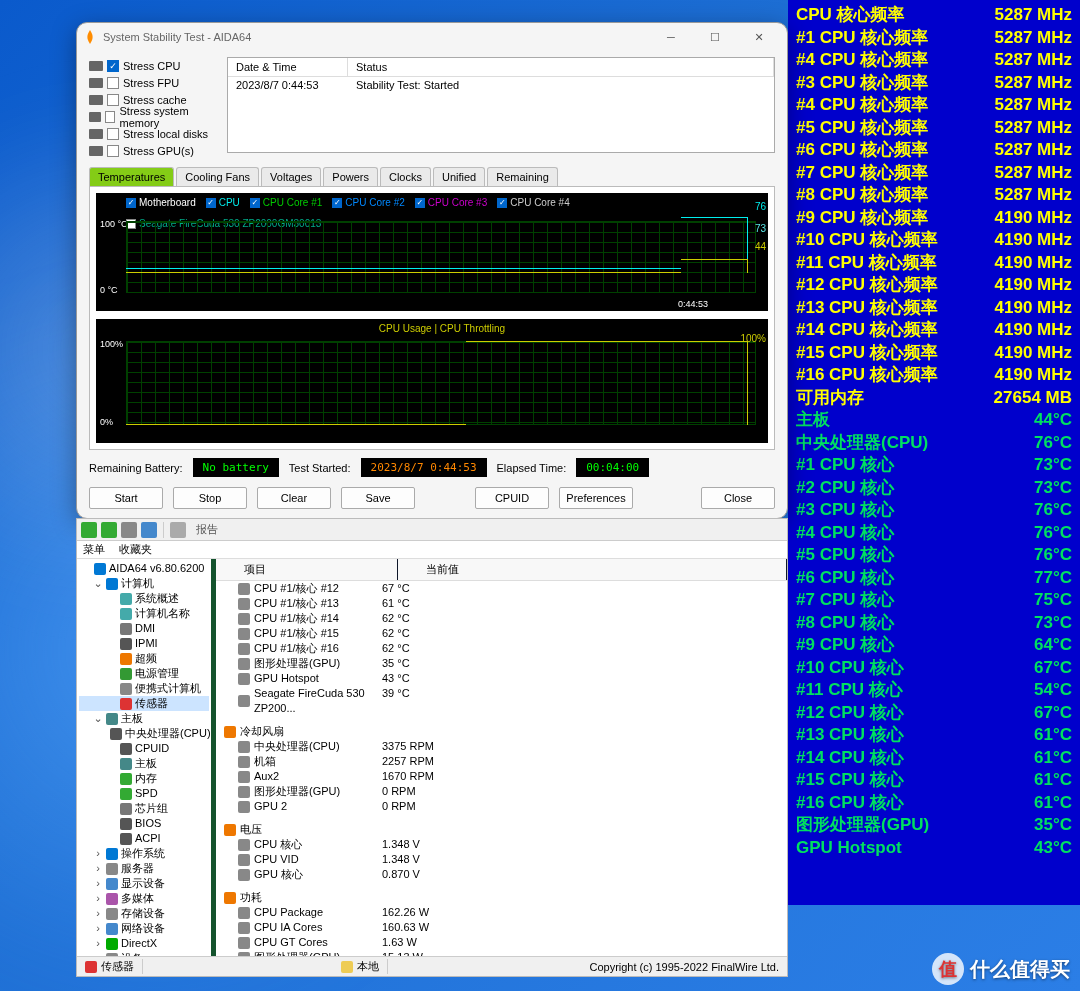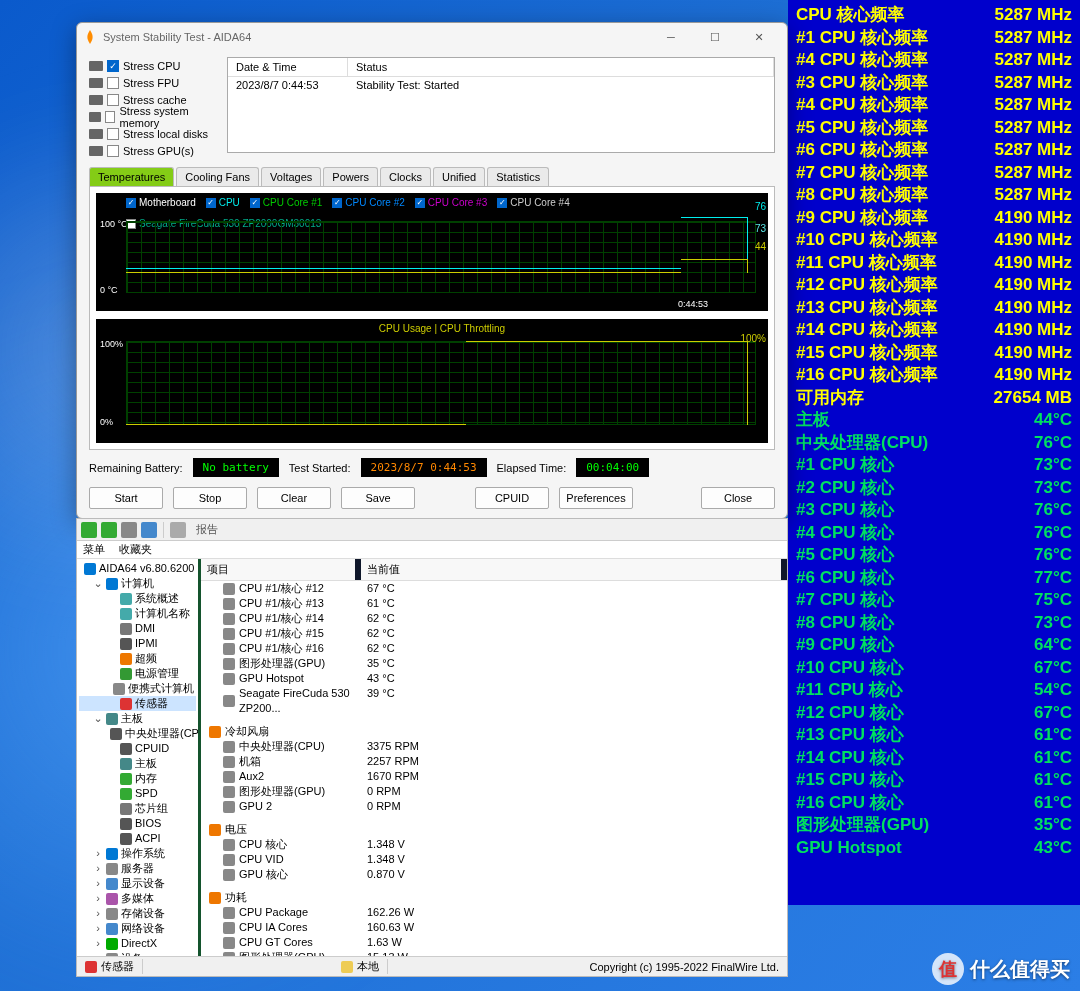--- a/index.html
+++ b/index.html
@@ -7,21 +7,21 @@
 .bloom { position: absolute; border-radius: 50%; filter: blur(40px); }
 .bloom1 { width: 700px; height: 700px; left: -200px; top: 300px; background: radial-gradient(circle, rgba(90,170,255,0.6), transparent 70%); }
 .bloom2 { width: 500px; height: 500px; left: -150px; top: 100px; background: radial-gradient(circle, rgba(255,255,255,0.25), transparent 70%); }
 
 
 .osd { position: absolute; right: 0; top: 0; width: 292px; height: 905px; background: #0000cc; color: #ffff00; font-family: "Microsoft YaHei", sans-serif; font-size: 17px; font-weight: bold; line-height: 22.5px; padding: 4px 8px; }
 .osd-row { display: flex; justify-content: space-between; white-space: nowrap; }
 .osd-row.g { color: #00e060; }
 
 
-.stab-win { position: absolute; left: 76px; top: 22px; width: 712px; height: 497px; background: #f5f5f5; border: 1px solid #999; border-radius: 6px; box-shadow: 0 6px 24px rgba(0,0,0,0.35); overflow: hidden; font-size: 11px; }
+.stab-win { position: absolute; left: 76px; top: 22px; width: 712px; height: 497px; background: #f5f5f5; border: 1px solid #999; border-radius: 11px; box-shadow: 0 6px 24px rgba(0,0,0,0.35); overflow: hidden; font-size: 11px; }
 .titlebar { height: 28px; display: flex; align-items: center; padding: 0 6px; }
 .titlebar .tico { width: 14px; height: 14px; margin-right: 6px; }
 .titlebar .ttxt { flex: 1; color: #666; }
 .winbtns { display: flex; }
 .winbtn { width: 44px; height: 28px; display: flex; align-items: center; justify-content: center; color: #555; cursor: pointer; }
 .stab-body { padding: 6px 12px; }
 .top-row { display: flex; gap: 12px; }
 .stress-col { width: 126px; }
 .stress-item { display: flex; align-items: center; gap: 4px; height: 17px; font-size: 11px; }
 .si-ico { width: 14px; height: 10px; background: #666; border-radius: 1px; }
@@ -55,29 +55,29 @@
 .btn.close { margin-left: auto; }
 
 
 .main-win { position: absolute; left: 76px; top: 518px; width: 712px; height: 459px; background: #fff; border: 1px solid #bbb; font-size: 11px; display: flex; flex-direction: column; }
 .toolbar { height: 22px; background: #f0f0f0; border-bottom: 1px solid #ccc; display: flex; align-items: center; gap: 4px; padding: 0 4px; }
 .tb-ico { width: 16px; height: 16px; background: #888; border-radius: 2px; }
 .tb-sep { width: 1px; height: 16px; background: #ccc; margin: 0 2px; }
 .crumb { padding: 16px 6px; color: #555; }
 .menu-row { height: 18px; display: flex; gap: 14px; padding: 0 6px; align-items: center; border-bottom: 1px solid #ddd; }
 .split { display: flex; flex: 1; min-height: 0; }
-.tree { width: 124px; border-right: 3px solid #14532d; overflow-y: auto; padding: 2px; line-height: 15px; }
+.tree { width: 139px; border-right: 5px solid #14532d; overflow-y: auto; padding: 2px; line-height: 15px; }
 .tree-item { display: flex; align-items: center; gap: 3px; padding: 0 2px; white-space: nowrap; }
 .tree-item.sel { background: #cce4ff; }
 .tico-s { width: 12px; height: 12px; display: inline-block; background: #888; border-radius: 2px; flex-shrink: 0; }
 .exp { width: 10px; text-align: center; color: #555; cursor: pointer; }
 .ind1 { padding-left: 14px; } .ind2 { padding-left: 28px; }
 .list { flex: 1; overflow-y: auto; }
 .list-hdr { display: flex; background: #f8f8f8; border-bottom: 1px solid #ddd; position: sticky; top: 0; }
-.list-hdr div { padding: 3px 6px; border-right: 6px solid #0f172a; }
+.list-hdr div { padding: 3px 6px; border-right: 1px solid #0f172a; margin-left: 22px; }
 .lh-a { width: 160px; } .lh-b { flex: 1; }
 .list-row { display: flex; padding: 0 6px; line-height: 15px; }
 .lr-a { width: 160px; display: flex; align-items: center; gap: 4px; padding-left: 16px; }
 .lr-a.grp { padding-left: 2px; font-weight: normal; text-align: right; }
 .lr-b { flex: 1; }
 .lico { width: 12px; height: 12px; background: #888; border-radius: 2px; flex-shrink: 0; }
 .statusbar { height: 20px; border-top: 1px solid #ccc; background: #f0f0f0; display: flex; align-items: center; font-size: 11px; }
 .sb-cell { padding: 0 8px; border-right: 1px solid #ccc; display: flex; align-items: center; gap: 4px; }
 .sb-right { margin-left: auto; padding-right: 8px; }
 
@@ -305,21 +305,21 @@
         </div>
       </div>
     </div>
     <div class="tabs" id="stab-tabs">
         <div class="tab active">Temperatures</div>
         <div class="tab">Cooling Fans</div>
         <div class="tab">Voltages</div>
         <div class="tab">Powers</div>
         <div class="tab">Clocks</div>
         <div class="tab">Unified</div>
-        <div class="tab">Statistics</div>
+        <div class="tab">Remaining</div>
       </div>
     <div class="chart-wrap">
       <div class="chart">
         <div class="chart-legend" id="temp-legend">
             <div class="lg-item">
               <span class="lg-cb c">✓</span>
               <span style="color:#ffffff">Motherboard</span>
             </div>
             <div class="lg-item">
               <span class="lg-cb c">✓</span>

